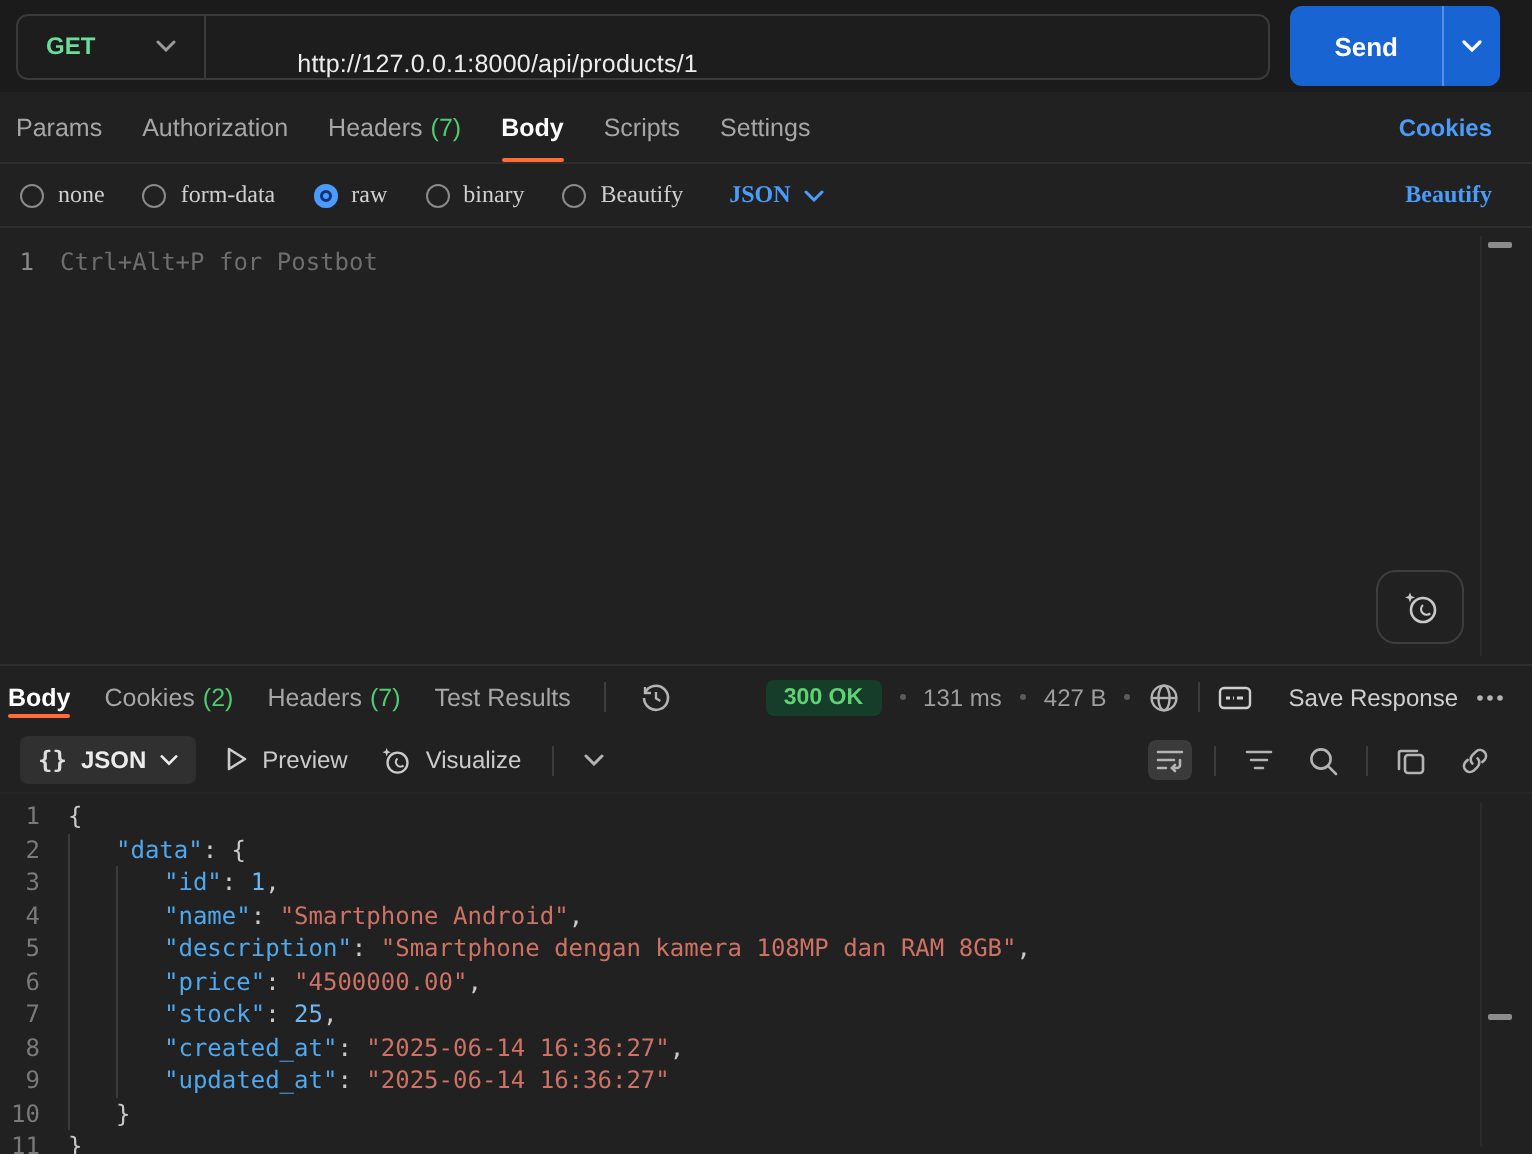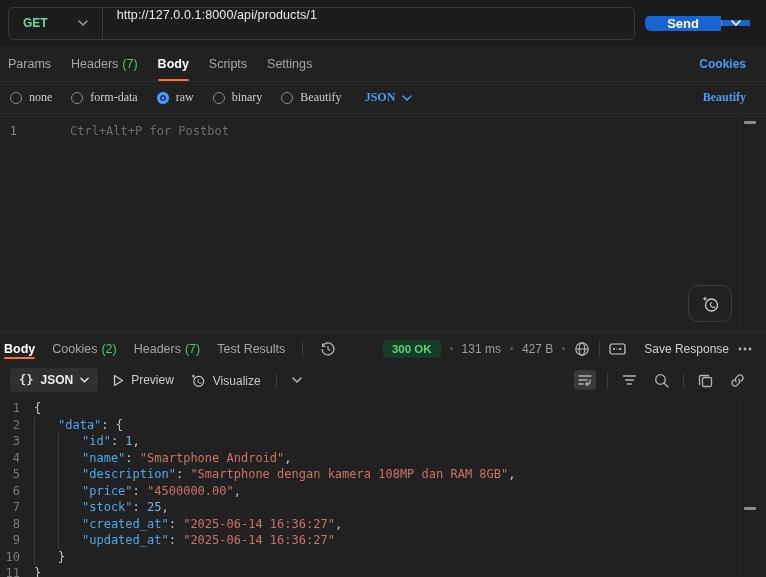--- a/index.html
+++ b/index.html
@@ -10,28 +10,28 @@
   }
   *{margin:0;padding:0;box-sizing:border-box;}
   html,body{width:766px;height:577px;overflow:hidden;}
   body{background:var(--bg);font-family:"Liberation Sans",sans-serif;color:var(--txt);
        display:flex;flex-direction:column;}
   svg{display:block;}
 
   
   .reqbar{flex:0 0 46px;display:flex;align-items:center;gap:10px;
           padding:0 16px 0 8px;background:var(--bg-top);}
-  .url-group{flex:1;display:flex;align-items:flex-start;height:33px;background:#1d1d1d;
-             border:1px solid var(--input-border);border-radius:6px;overflow:hidden;}
+  .url-group{flex:1;display:flex;align-items:flex-end;height:33px;background:#1d1d1d;
+             border:1px solid var(--input-border);border-radius:6px;overflow:hidden;gap:32px;}
   .method{display:flex;align-items:center;gap:30px;padding:0 14px 0 14px;height:100%;
           font-size:12px;font-weight:700;color:var(--get-green);cursor:pointer;
           border-right:1px solid var(--input-border);}
   .method .chev{color:#9a9a9a;}
   .url-text{padding:0 14px;font-size:12.5px;color:#ececec;letter-spacing:.1px;}
-  .send{display:flex;height:16px;border-radius:6px;overflow:hidden;flex:0 0 auto;align-items:center;}
+  .send{display:flex;height:40px;border-radius:6px;overflow:hidden;flex:0 0 auto;}
   .send-main{background:var(--blue);color:#fff;font-size:13px;font-weight:700;
              padding:0 22px;display:flex;align-items:center;cursor:pointer;}
   .send-caret{width:29px;background:var(--blue);border-left:1px solid rgba(255,255,255,.28);
               display:flex;align-items:center;justify-content:center;color:#fff;cursor:pointer;}
 
   
   .tabrow{display:flex;align-items:stretch;font-size:12.5px;color:#a6a6a6;}
   .reqtabs{flex:0 0 36px;gap:20px;padding:0 20px 0 8px;border-bottom:1px solid var(--border);}
   .tab{display:flex;align-items:center;gap:4px;position:relative;cursor:pointer;white-space:nowrap;}
   .tab.active{color:#fff;font-weight:600;text-align:right;}
@@ -49,21 +49,21 @@
   .rdot{width:12px;height:12px;border-radius:50%;border:1.5px solid #8a8a8a;}
   .radio.sel .rdot{border:none;background:var(--link);box-shadow:inset 0 0 0 3px var(--link),inset 0 0 0 4.5px #12317a;}
   .lang-select{display:flex;align-items:center;gap:7px;margin-left:4px;color:var(--link);
                font-weight:700;font-size:12px;cursor:pointer;}
 
   
   .editor{flex:0 0 219px;position:relative;border-top:1px solid var(--border);
           font-family:"DejaVu Sans Mono",monospace;font-size:12px;}
   .ed-line{display:flex;padding-top:9px;line-height:16px;}
   .ed-num{flex:0 0 30px;text-align:right;padding-right:13px;color:#8a8a8a;}
-  .ed-ph{color:#6e6e6e;margin-left:40px;}
+  .ed-ph{color:#6e6e6e;}
   .scrollcol{position:absolute;top:4px;bottom:4px;right:10px;width:16px;
              border-left:1px solid #2b2b2b;}
   .scroll-handle{position:absolute;left:3px;width:12px;height:3px;background:#9f9f9f;
                  border-radius:1px;opacity:.85;}
   .editor .scroll-handle{top:3px;}
   .postbot-btn{position:absolute;right:34px;bottom:10px;width:44px;height:37px;
                border:1px solid #3d3d3d;border-radius:10px;display:flex;align-items:center;
                justify-content:center;color:#c9c9c9;cursor:pointer;background:transparent;}
 
   
@@ -76,21 +76,21 @@
                 padding:3px 9px;border-radius:4px;cursor:default;}
   .meta-dot{width:3px;height:3px;border-radius:50%;background:#5a5a5a;}
   .meta-txt{color:var(--txt-dim);font-size:12px;}
   .save-resp{display:flex;align-items:center;gap:18px;color:#cfcfcf;font-size:12px;cursor:pointer;}
 
   
   .viewbar{flex:0 0 32px;display:flex;align-items:center;gap:15px;padding:0 18px 0 10px;}
   .chip{background:#303030;border-radius:4px;height:24px;display:flex;align-items:center;
         gap:7px;padding:0 9px;color:#ececec;font-size:12px;font-weight:700;cursor:pointer;}
   .chip .braces{font-family:"DejaVu Sans Mono",monospace;font-weight:700;font-size:12px;color:#dedede;}
-  .viewbtn{display:flex;align-items:flex-end;gap:7px;color:#cbcbcb;font-size:12px;cursor:pointer;}
+  .viewbtn{display:flex;align-items:flex-start;gap:7px;color:#cbcbcb;font-size:12px;cursor:pointer;}
   .view-icons{margin-left:auto;display:flex;align-items:center;gap:11px;}
   .iconbtn{color:#b3b3b3;cursor:pointer;display:flex;align-items:center;padding:3px;}
   .iconbtn.active-chip{background:#3a3a3a;border-radius:4px;}
 
   
   .respcode{flex:1 1 auto;position:relative;overflow:hidden;padding-top:3px;
             border-top:1px solid #272727;}
   .cline{display:flex;line-height:16.5px;font-family:"DejaVu Sans Mono",monospace;font-size:12px;}
   .lnum{flex:0 0 34px;text-align:right;padding-right:14px;color:#7a7a7a;}
   .lcode{white-space:pre;color:#c9c9c9;}
@@ -121,20 +121,23 @@
       </span>
     </div>
   </div>
 </div>
 
 <div class="tabrow reqtabs">
   <div class="tab">
       <span>Params</span>
     </div>
   <div class="tab">
+      <span>Authorization</span>
+    </div>
+  <div class="tab">
     <span>Headers</span>
     <span class="count">(7)</span>
   </div>
   <div class="tab active">
       <span>Body</span>
     </div>
   <div class="tab">
       <span>Scripts</span>
     </div>
   <div class="tab">

